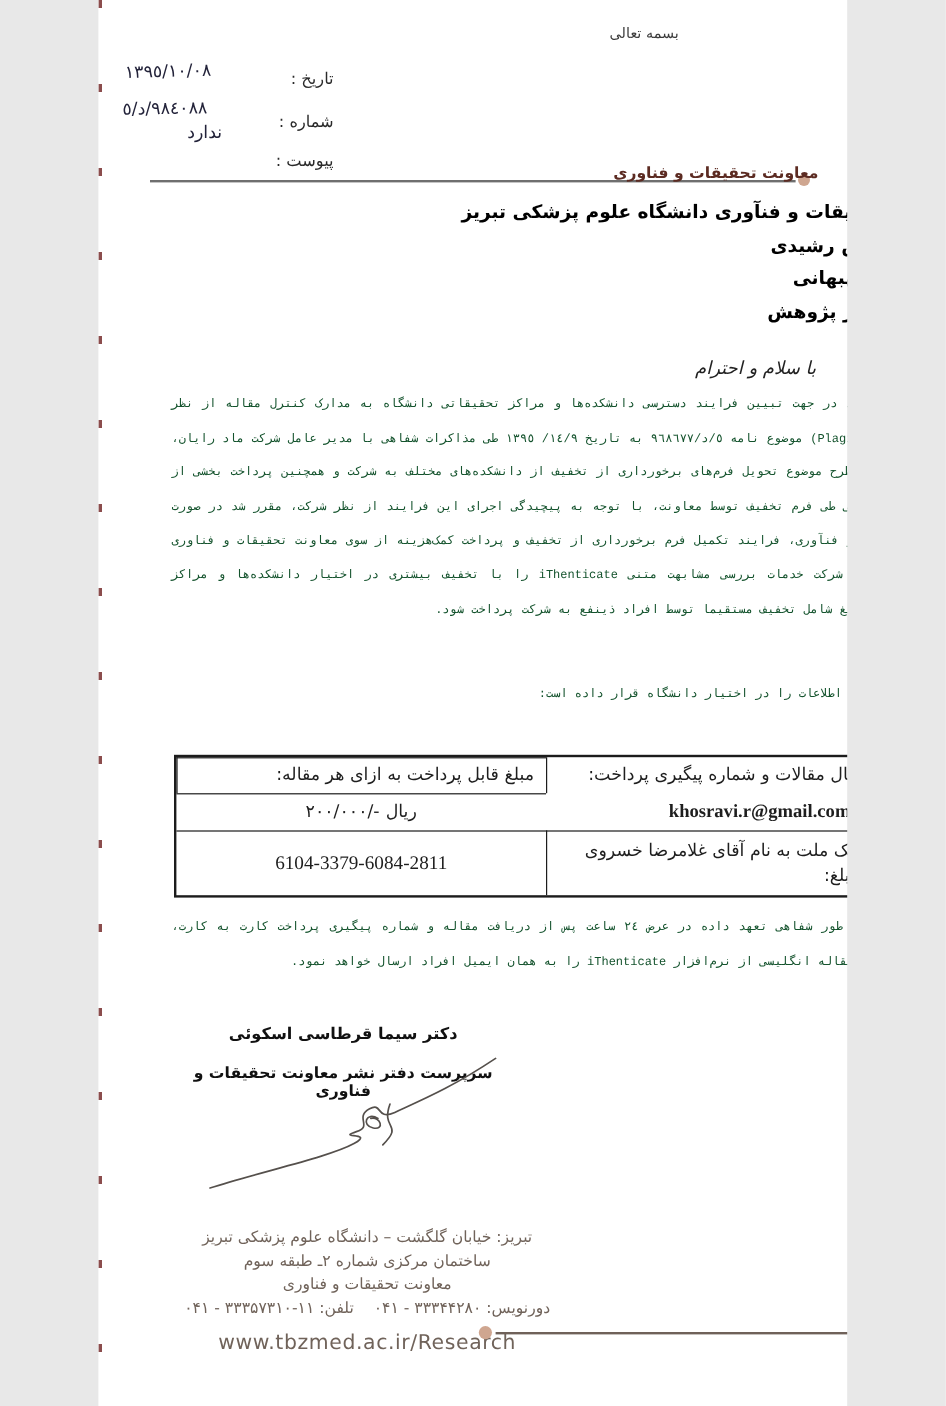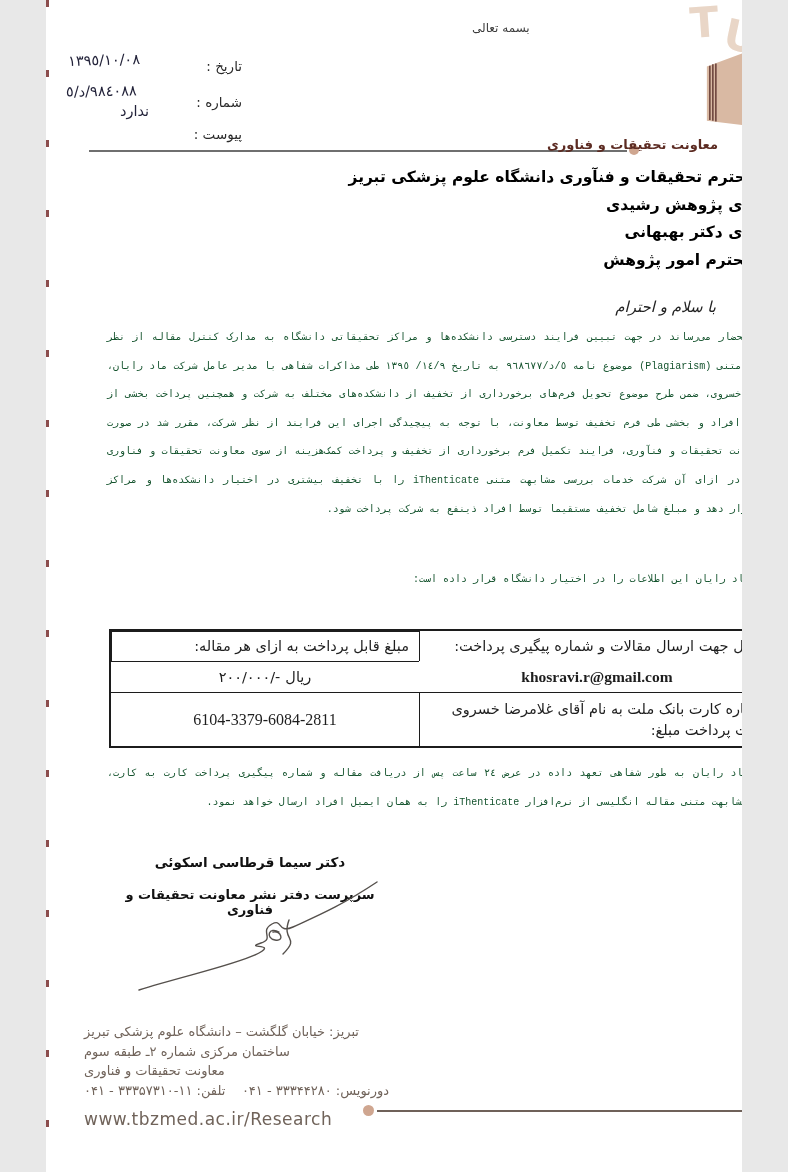--- a/index.html
+++ b/index.html
@@ -1,16 +1,16 @@
 <!DOCTYPE html>
 <html lang="fa"><head>
 <meta charset="utf-8">
 <style>
   html,body{margin:0;padding:0;background:#e8e8e8;}
-  .page{position:relative;width:696px;height:1172px;background:#ffffff;overflow:hidden;
+  .page{position:relative;width:624px;height:1172px;background:#ffffff;overflow:hidden;
         font-family:"DejaVu Sans",sans-serif;color:#1e1e1e;margin:0 auto;}
   
   .edge-marks{position:absolute;left:0;top:0;width:3px;height:100%;
         background:repeating-linear-gradient(180deg,#6e2020 0px,#6e2020 7px,transparent 7px,transparent 70px);opacity:.8;}
   .bismillah{position:absolute;top:21px;left:426px;font-size:12px;color:#3c3c3c;}
   
   .meta{position:absolute;left:18px;top:50px;width:178px;height:92px;font-size:13.5px;color:#2a2a2a;}
   .meta-row{position:absolute;right:0;display:flex;direction:rtl;width:140px;align-items:flex-start;flex-direction:column;}
   .meta-row .lbl{white-space:nowrap;margin-left:4px;}
   .meta-row .dots{flex:1;border-bottom:2px dotted #5a5a5a;height:14px;}
@@ -40,21 +40,21 @@
   .cell.value{justify-content:center;direction:ltr;text-align:center;}
   .email-val{font-family:"Liberation Serif",serif;font-weight:bold;font-size:15.5px;}
   .card-val{font-family:"Liberation Serif",serif;font-size:16px;}
   .amount-cell{direction:rtl;gap:5px;}
   
   .sig{position:absolute;left:70px;top:854px;width:268px;text-align:center;direction:rtl;color:#111;}
   .sig .name{font-weight:bold;font-size:13.5px;}
   .sig .title{font-weight:bold;font-size:13px;margin-top:17px;}
   .sig-svg{position:absolute;left:85px;top:880px;z-index:3;}
   
-  .footer{position:absolute;left:38px;top:1022px;width:372px;text-align:left;direction:rtl;
+  .footer{position:absolute;left:38px;top:1022px;width:372px;text-align:center;direction:rtl;
           color:#70635a;font-size:13px;line-height:19.5px;}
   .website{font-size:17px;margin-top:10px;letter-spacing:.5px;direction:ltr;}
   .foot-dot{position:absolute;left:317px;top:1105px;width:11px;height:11px;border-radius:50%;background:#cfa690;}
   .foot-rule{position:absolute;left:331px;top:1110px;width:457px;height:1.8px;background:#6f6159;}
 </style>
 </head>
 <body>
 
 <div class="page">
 

